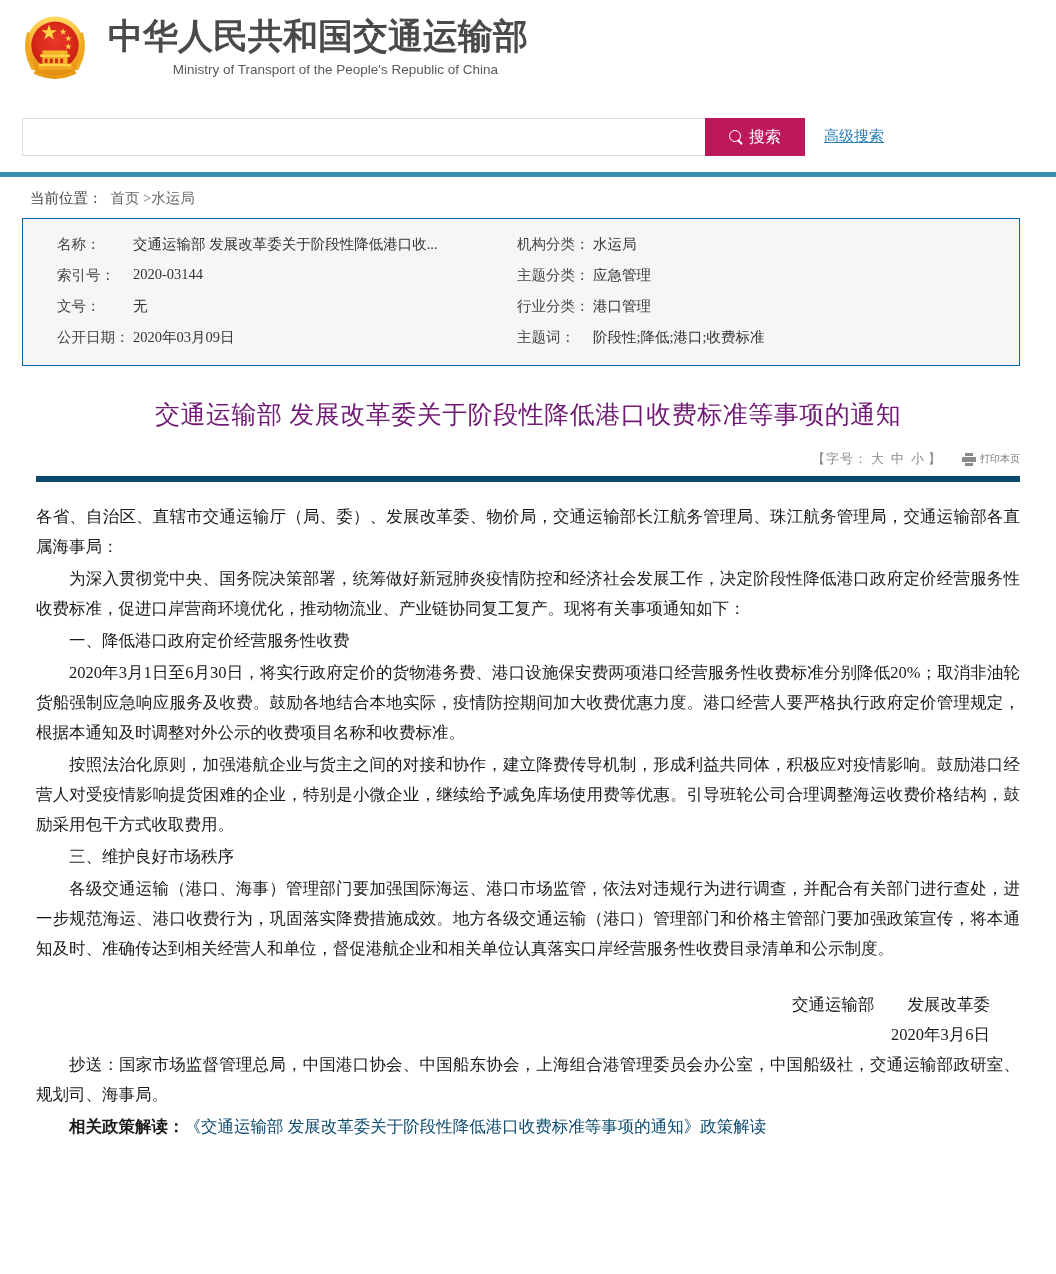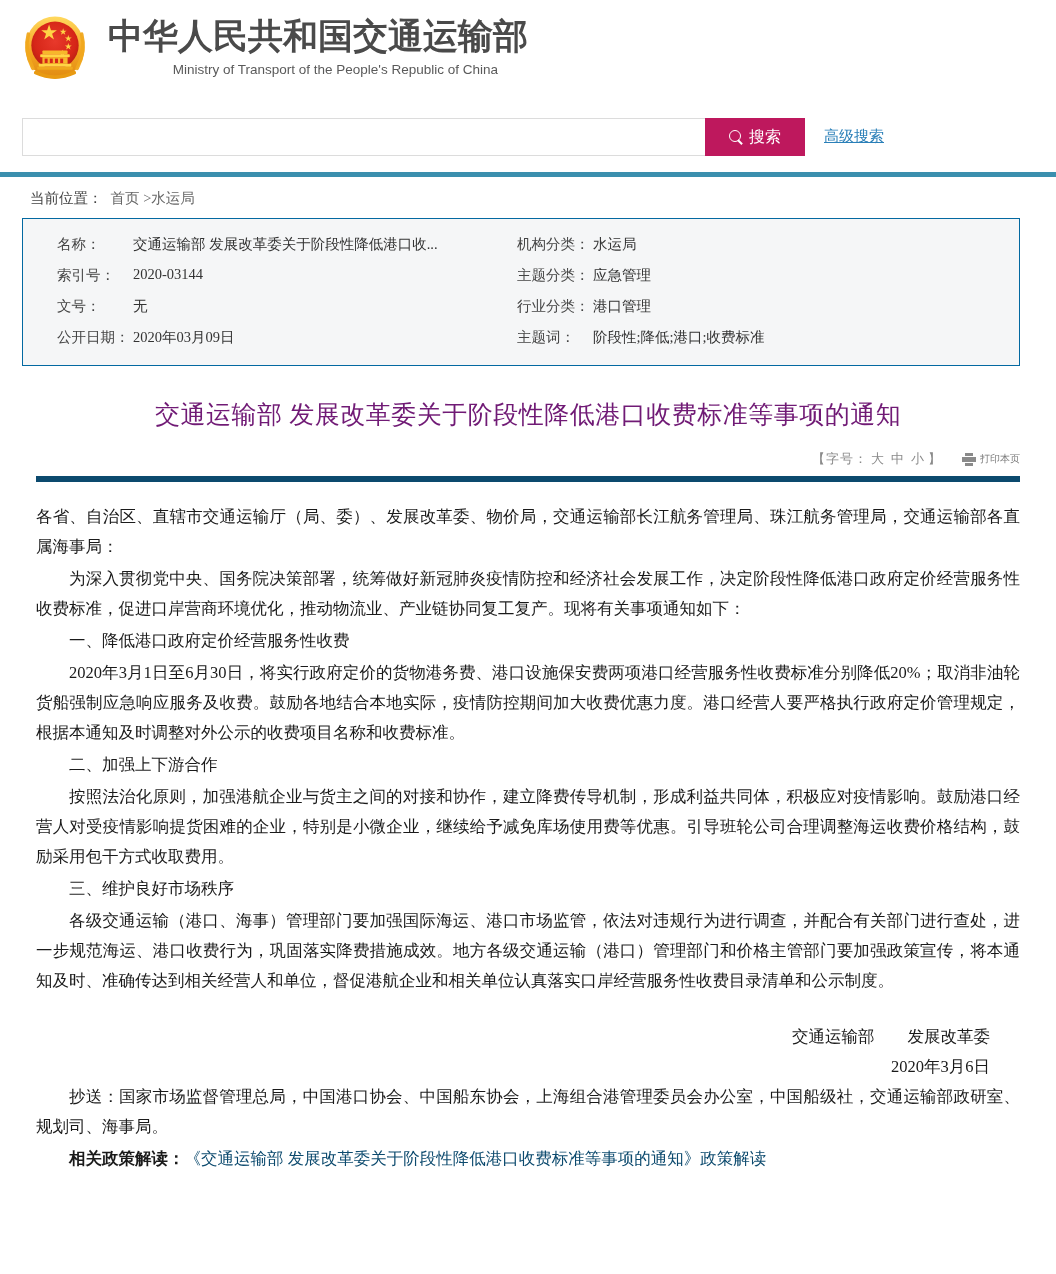--- a/index.html
+++ b/index.html
@@ -366,21 +366,20 @@
       </span>
       <span>打印本页</span>
     </span>
   </div>
 
   <div class="body-text">
     <p class="p-noindent">各省、自治区、直辖市交通运输厅（局、委）、发展改革委、物价局，交通运输部长江航务管理局、珠江航务管理局，交通运输部各直属海事局：</p>
     <p class="p-indent">为深入贯彻党中央、国务院决策部署，统筹做好新冠肺炎疫情防控和经济社会发展工作，决定阶段性降低港口政府定价经营服务性收费标准，促进口岸营商环境优化，推动物流业、产业链协同复工复产。现将有关事项通知如下：</p>
     <p class="p-indent">一、降低港口政府定价经营服务性收费</p>
     <p class="p-indent">2020年3月1日至6月30日，将实行政府定价的货物港务费、港口设施保安费两项港口经营服务性收费标准分别降低20%；取消非油轮货船强制应急响应服务及收费。鼓励各地结合本地实际，疫情防控期间加大收费优惠力度。港口经营人要严格执行政府定价管理规定，根据本通知及时调整对外公示的收费项目名称和收费标准。</p>
-    <p class="p-indent">二、加强上下游合作</p>
     <p class="p-indent">按照法治化原则，加强港航企业与货主之间的对接和协作，建立降费传导机制，形成利益共同体，积极应对疫情影响。鼓励港口经营人对受疫情影响提货困难的企业，特别是小微企业，继续给予减免库场使用费等优惠。引导班轮公司合理调整海运收费价格结构，鼓励采用包干方式收取费用。</p>
     <p class="p-indent">三、维护良好市场秩序</p>
     <p class="p-indent">各级交通运输（港口、海事）管理部门要加强国际海运、港口市场监管，依法对违规行为进行调查，并配合有关部门进行查处，进一步规范海运、港口收费行为，巩固落实降费措施成效。地方各级交通运输（港口）管理部门和价格主管部门要加强政策宣传，将本通知及时、准确传达到相关经营人和单位，督促港航企业和相关单位认真落实口岸经营服务性收费目录清单和公示制度。</p>
 
     <div class="sign-block">
       <span class="sign-line">交通运输部　　发展改革委</span>
       <span class="sign-line">2020年3月6日</span>
     </div>
 
     <p class="p-indent cc-block">抄送：国家市场监督管理总局，中国港口协会、中国船东协会，上海组合港管理委员会办公室，中国船级社，交通运输部政研室、规划司、海事局。</p>

